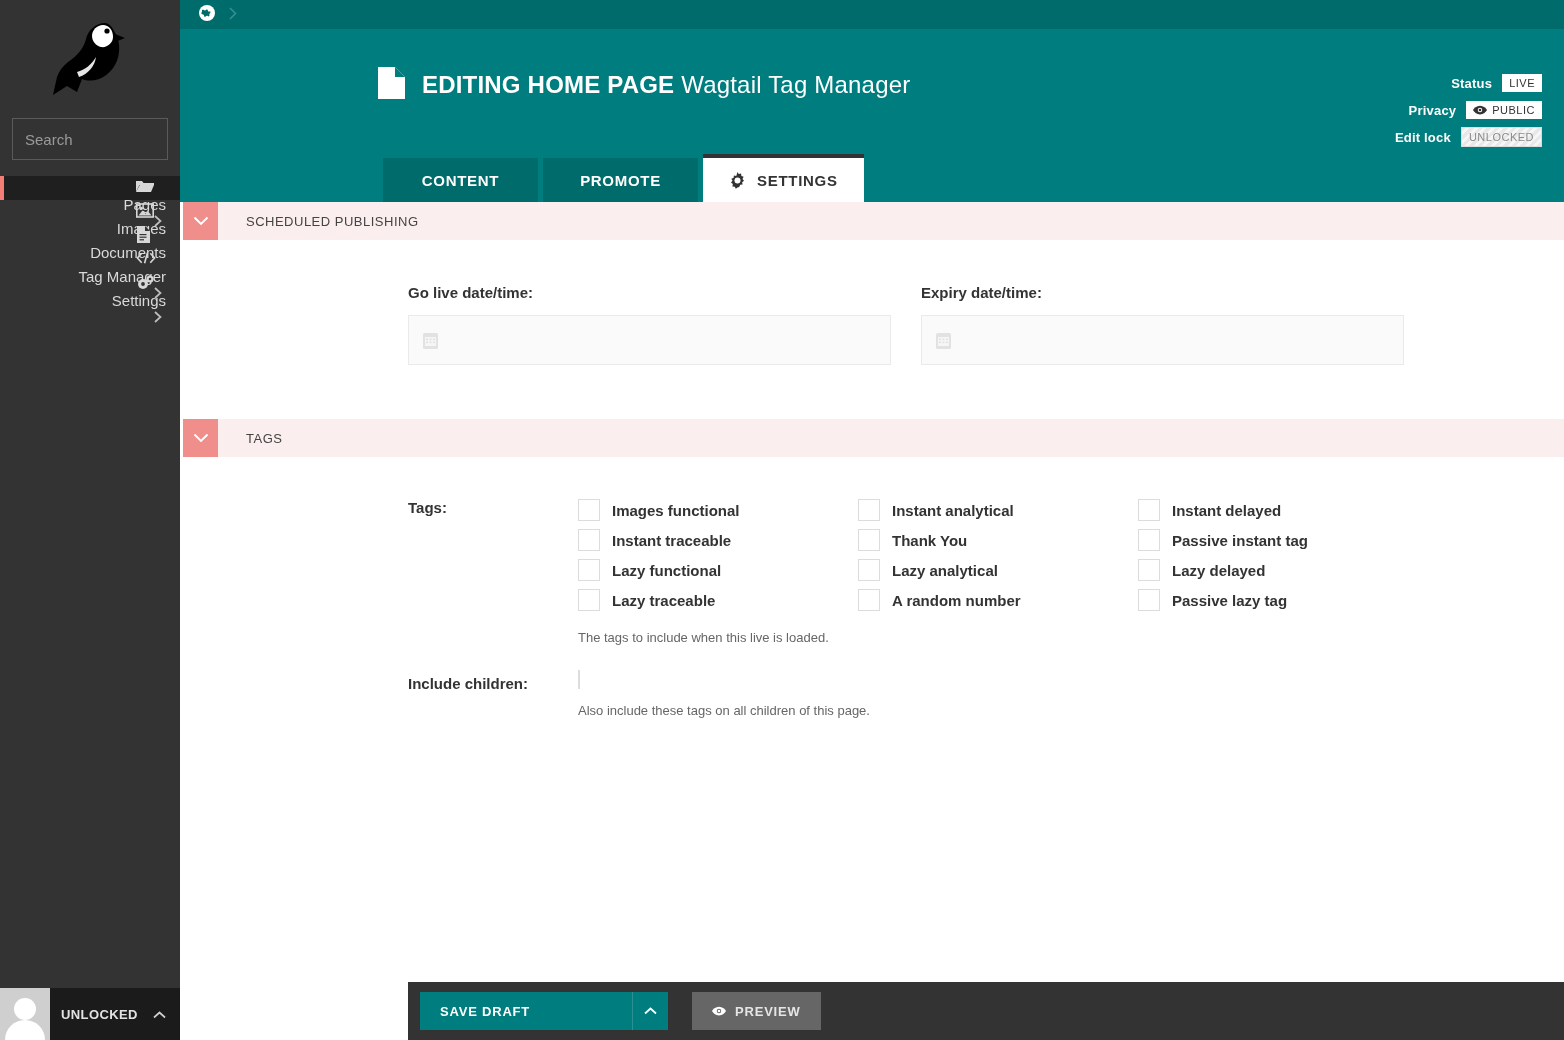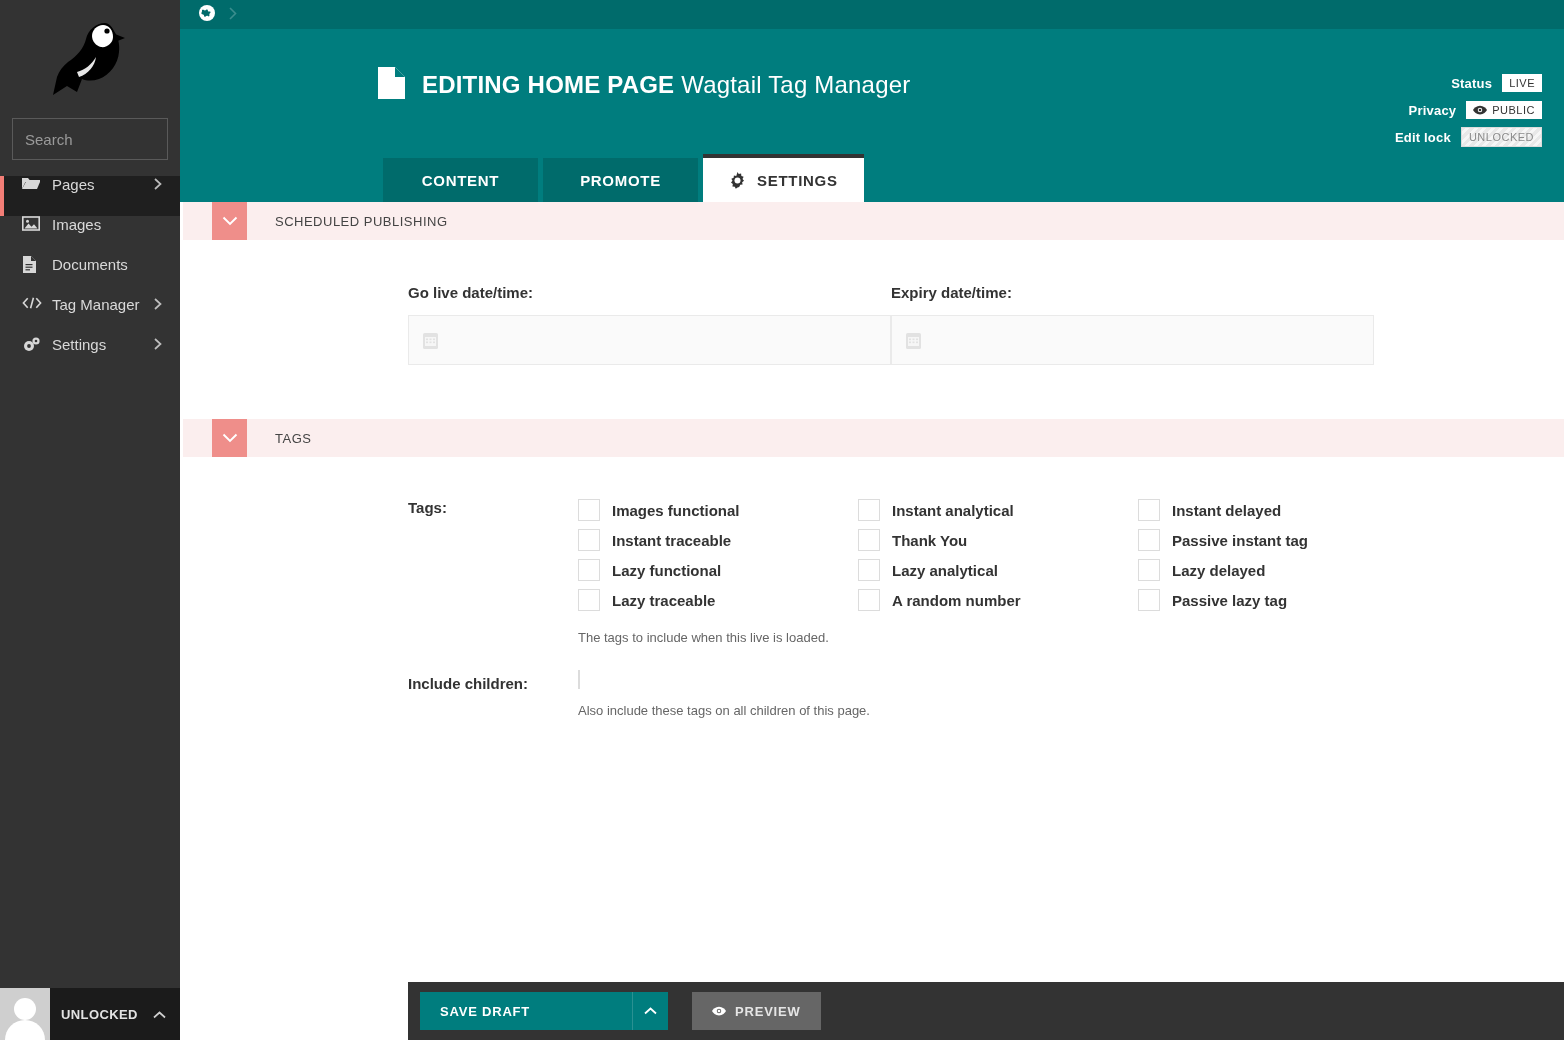--- a/index.html
+++ b/index.html
@@ -26,23 +26,24 @@
   }
   .search-box input {
     flex: 1; background: transparent; border: 0; outline: none;
     color: #22c55e; font-size: 15px; font-family: "Liberation Sans", sans-serif;
   }
   .search-box input::placeholder { color: #9a9a9a; }
   .search-icon { width: 16px; height: 16px; flex: 0 0 16px; }
 
   .nav { margin-top: 16px; }
   .nav-item {
-    height: 40px; display: flex; align-items: flex-start;
+    height: 24px; display: flex; align-items: flex-end;
     padding: 0 14px 0 22px; position: relative; color: #d9d9d9; font-size: 15px;
     cursor: pointer;
+    flex-direction: column;
   }
   .nav-item.active { background: #1f1f1f; }
   .nav-item.active::before {
     content: ""; position: absolute; left: 0; top: 0; bottom: 0;
     width: 4px; background: #f37e77;
   }
   .nav-ico { width: 20px; flex: 0 0 20px; margin-right: 10px; display: flex; align-items: center; justify-content: flex-start; color: #d0d0d0; }
   .nav-label { flex: 1; }
   .nav-chev { width: 12px; opacity: .85; }
 
@@ -102,34 +103,34 @@
     letter-spacing: .7px; margin-right: 5px; cursor: pointer;
   }
   .tab.active {
     background: #fff; color: #333; border-top: 4px solid #333; height: 48px;
   }
   .gear-icon { width: 17px; height: 17px; }
 
   
   .section-head {
     height: 38px; background: #fbeeee; display: flex; align-items: center;
-    position: relative; margin-left: 183px; padding-left: 29px;
+    position: relative; margin-left: 183px;
   }
   .section-toggle {
     width: 35px; height: 38px; background: #ef8e8a; color: #fff;
     display: flex; align-items: center; justify-content: center; flex: 0 0 35px;
     cursor: pointer;
   }
   .section-title {
     margin-left: 28px; font-size: 13px; color: #444; letter-spacing: .5px;
   }
 
   .section-body { padding: 44px 0 0 228px; }
 
-  .field-row { display: flex; }
+  .field-row { display: flex; gap: 30px; }
   .field { width: 483px; }
   .field-label { font-size: 15px; font-weight: bold; color: #333; margin-bottom: 14px; }
   .date-input {
     height: 50px; background: #fafafa; border: 1px solid #eaeaea;
     display: flex; align-items: center; padding: 0 14px;
   }
   .cal-icon { width: 15px; height: 17px; opacity: .55; }
 
   
   .tags-row { display: flex; }

